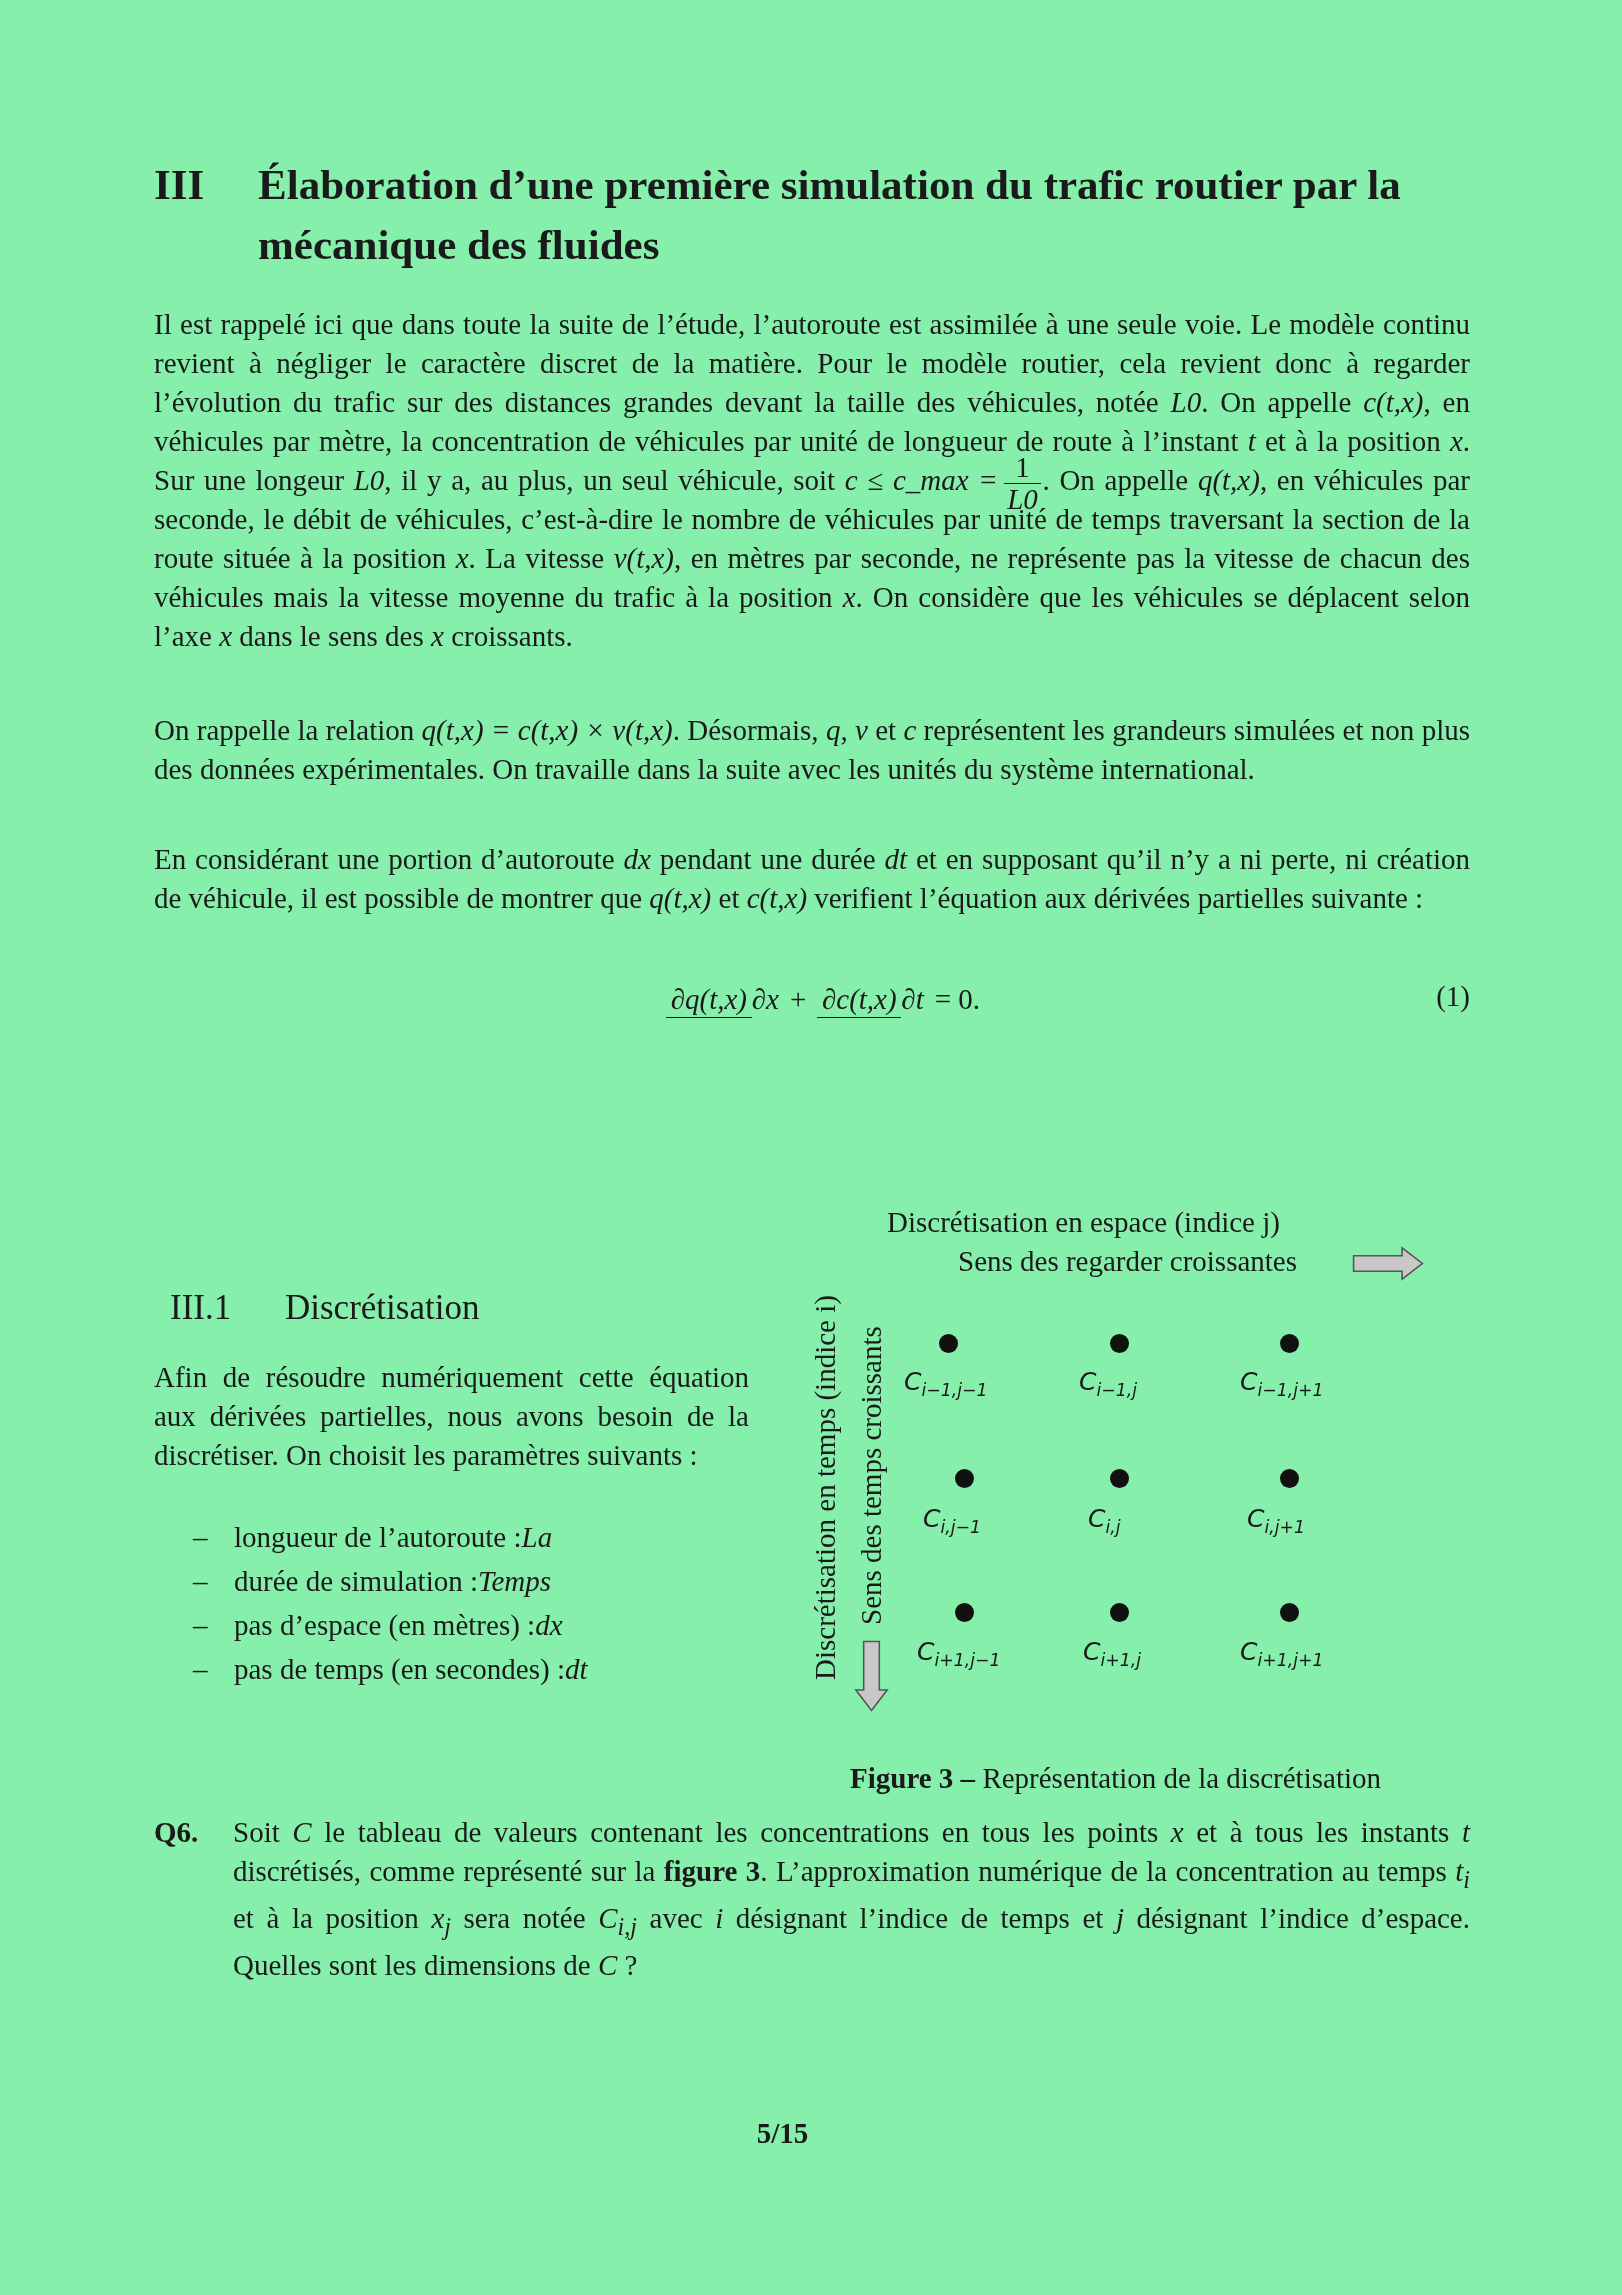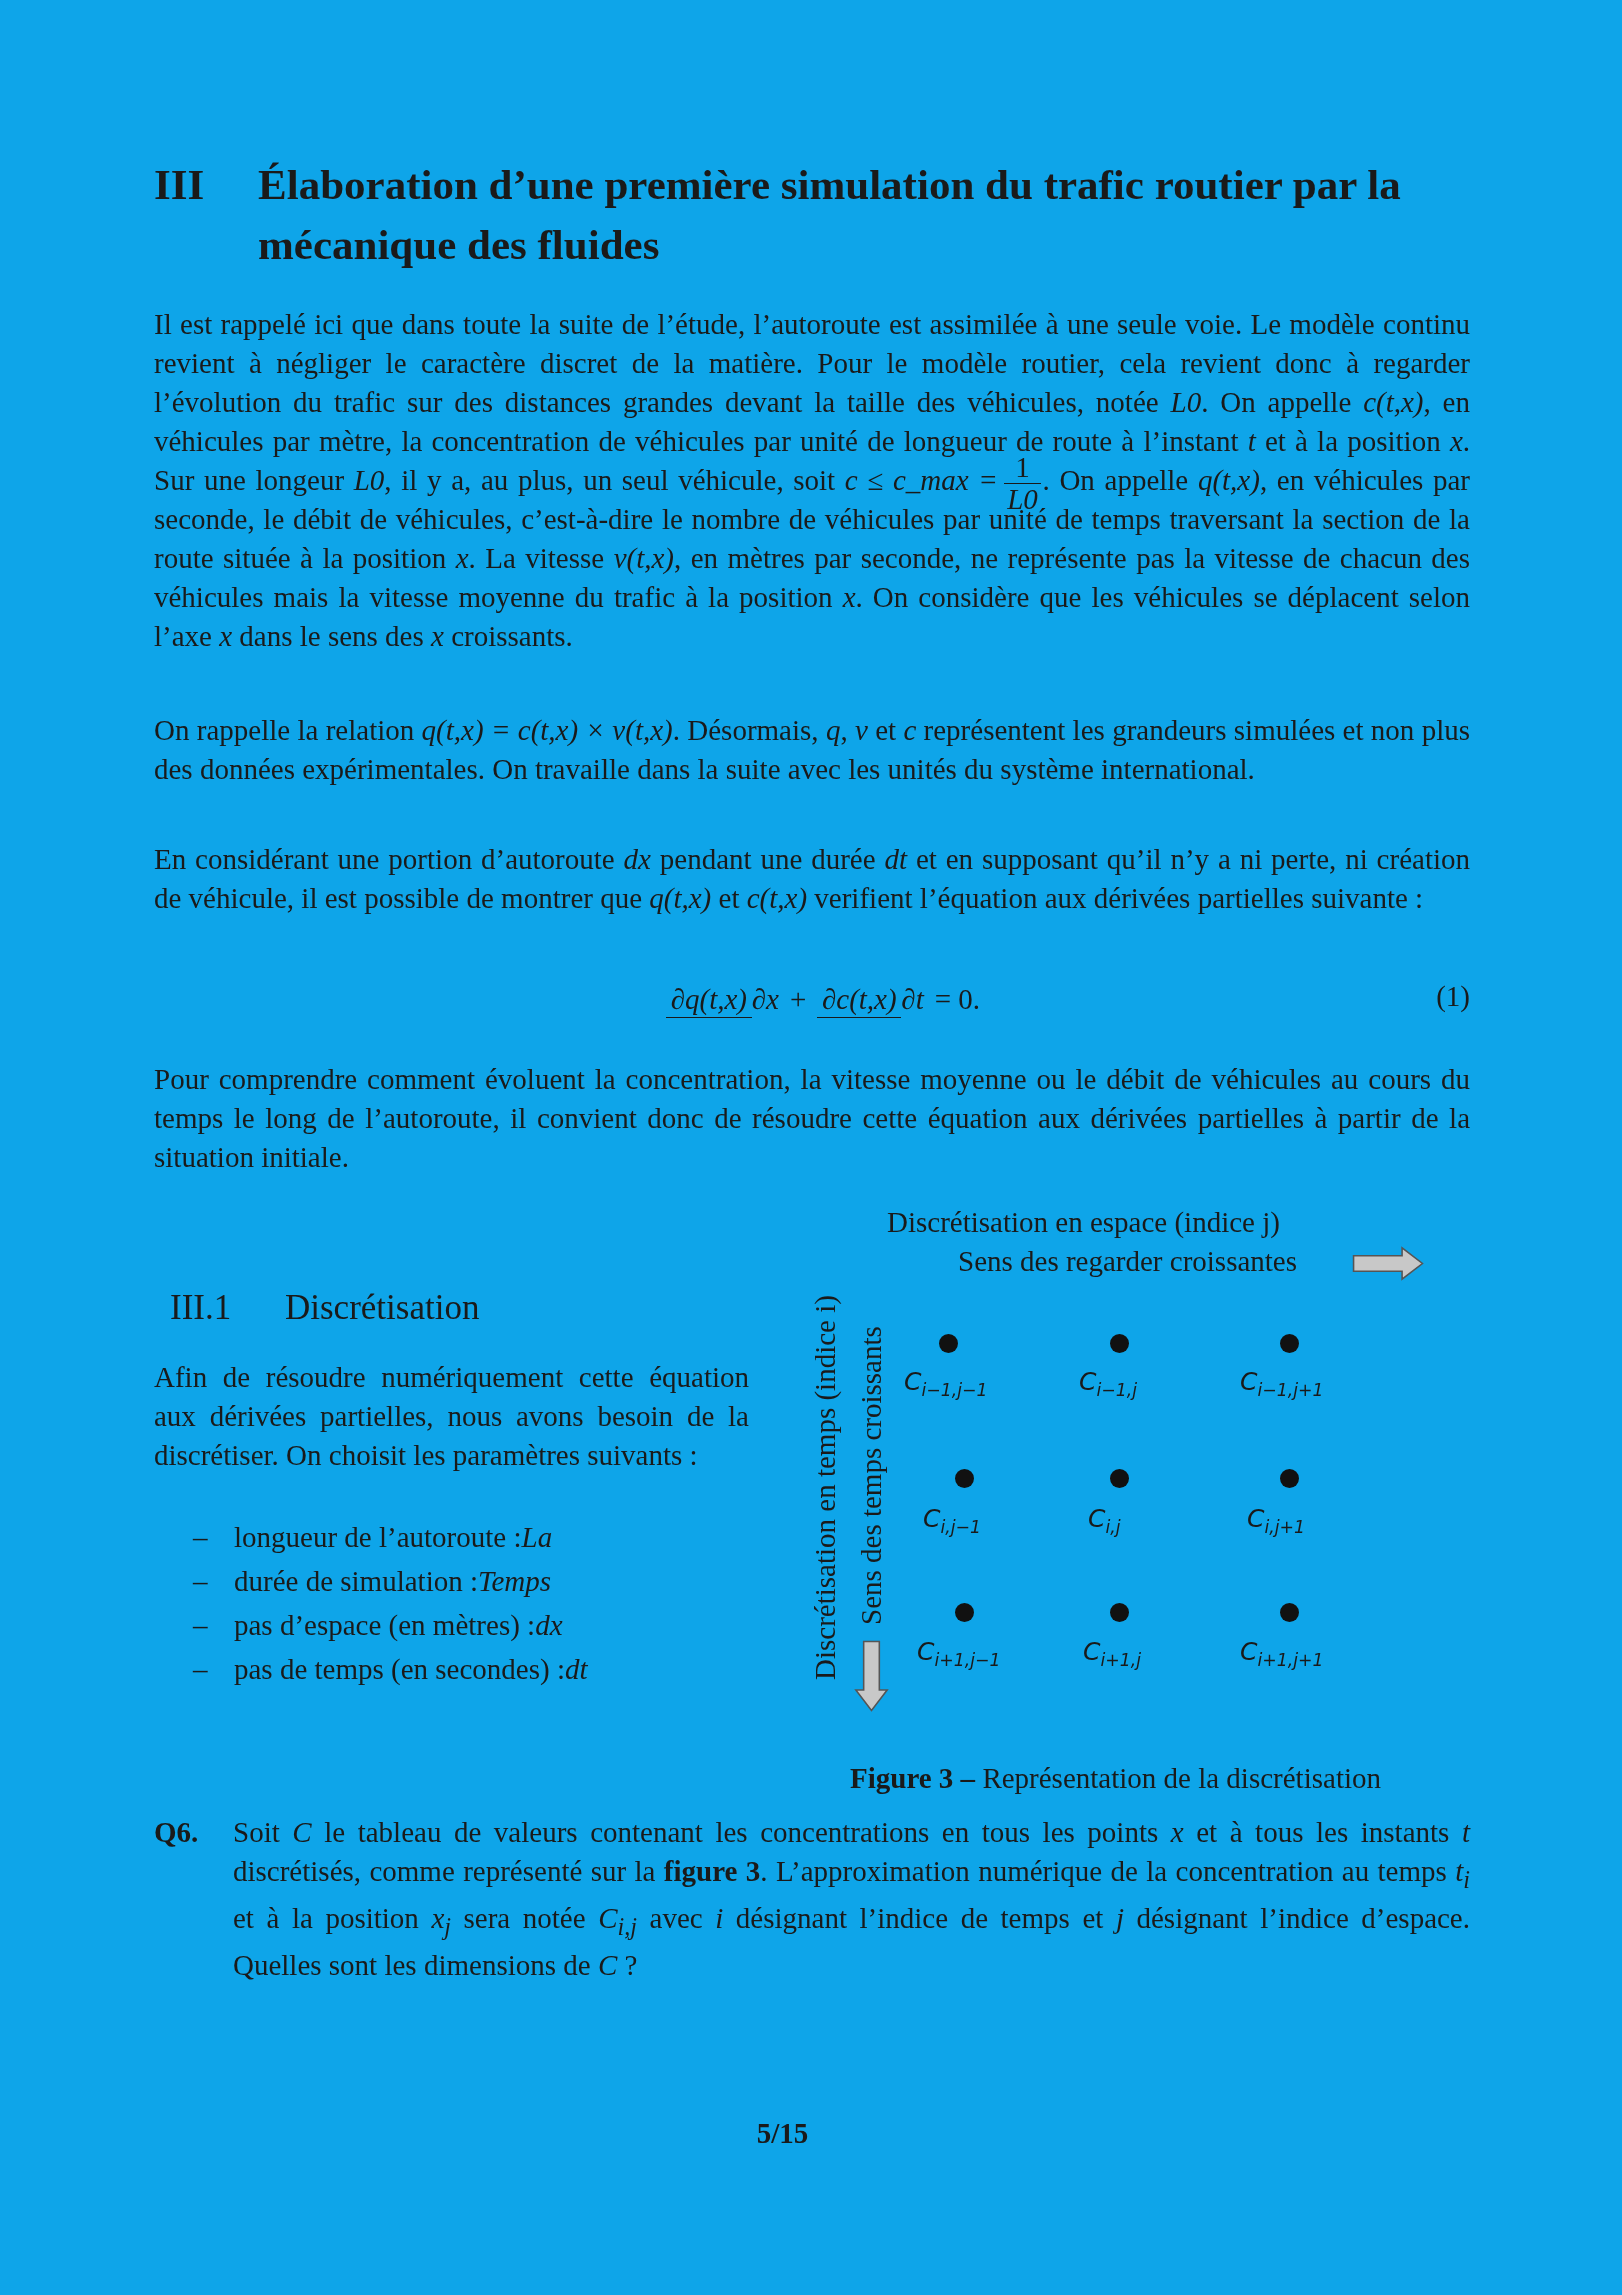--- a/index.html
+++ b/index.html
@@ -7,21 +7,21 @@
       width: 1623px;
       height: 2295px;
       background: #ffffff;
       color: #1a1a1a;
       font-family: "Liberation Serif", "DejaVu Serif", serif;
     }
     .page {
       position: relative;
       width: 1623px;
       height: 2295px;
-      background: #0ea5e9;
+      background: #86efac;
     }
     .section-title {
       position: absolute;
       left: 154px;
       top: 155px;
       width: 1366px;
       font-weight: bold;
       font-size: 43px;
       line-height: 60px;
       display: flex;
@@ -230,21 +230,20 @@
       <span class="eq-op">+</span>
       <span class="eq-frac">
         <span class="n">∂c(t,x)</span>
         <span class="d">∂t</span>
       </span>
       <span class="eq-op">= 0.</span>
     </div>
     <span class="eq-num">(1)</span>
   </div>
 
-  <p class="para" style="top:1060px;">Pour comprendre comment évoluent la concentration, la vitesse moyenne ou le débit de véhicules au cours du temps le long de l’autoroute, il convient donc de résoudre cette équation aux dérivées partielles à partir de la situation initiale.</p>
 
   <h2 class="subsection-title">
     <span class="num">III.1</span>
     <span>Discrétisation</span>
   </h2>
 
   <p class="left-para">Afin de résoudre numériquement cette équation aux dérivées partielles, nous avons besoin de la discrétiser. On choisit les paramètres suivants :</p>
 
   <ul class="params">
     <li>

